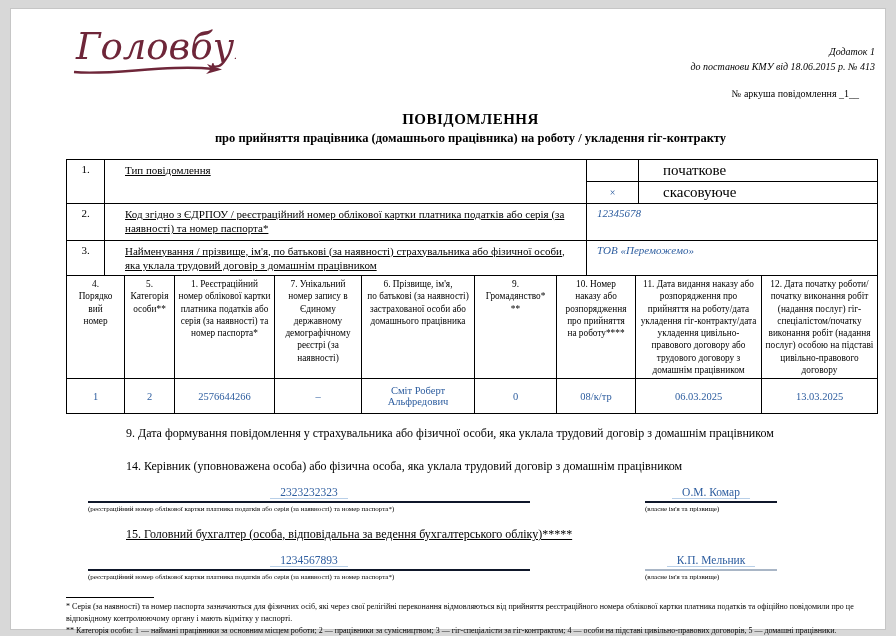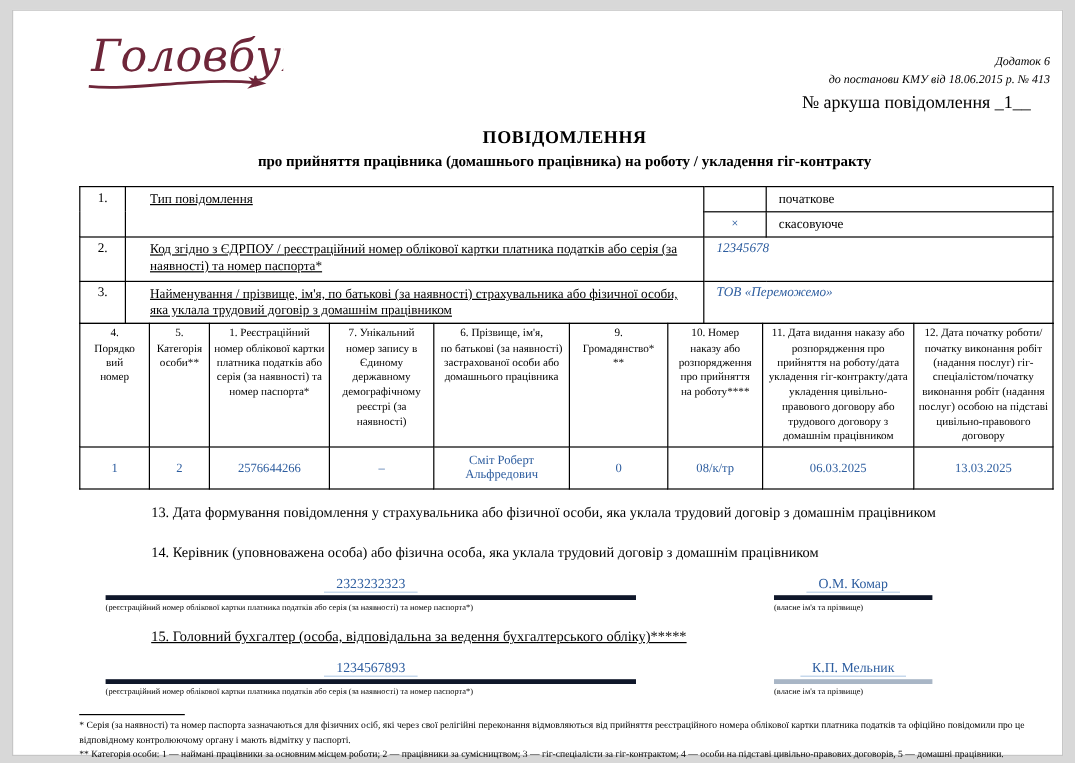--- a/index.html
+++ b/index.html
@@ -12,55 +12,55 @@
     position:absolute; left:10px; top:8px; width:876px; height:622px;
     background:#ffffff; border:1px solid #c6c6c6;
     padding:6px 10px 8px 55px;
   }
   .header { display:flex; }
   .logo-wrap { width:175px; }
   .appendix {
     flex:1; text-align:right; font-size:10px; font-style:italic;
     line-height:1.45; padding-top:30px;
   }
-  .sheet-line { font-style:normal; margin-top:2px; padding-right:16px; font-size:15px; }
+  .sheet-line { font-style:normal; margin-top:13px; padding-right:16px; font-size:10px; }
 
   .titles { text-align:center; margin-top:9px; }
   .title { font-size:15px; font-weight:bold; letter-spacing:0.5px; }
   .subtitle { font-size:12.5px; font-weight:bold; margin-top:3px; }
 
   table { border-collapse:collapse; width:811px; table-layout:fixed; }
   td, th { border:1px solid #000; }
 
   .t1 { margin-top:13px; }
   .t1 .num { text-align:center; vertical-align:top; font-size:11px; padding-top:3px; }
   .t1 .label { font-size:11px; padding:3px 20px; vertical-align:top; line-height:1.3;text-decoration:underline; }
   .t1 .check { text-align:center; font-size:10px; color:#2d5d9f; }
-  .t1 .opt { font-size:11px; padding:2px 10px; }
+  .t1 .opt { font-size:15px; padding:2px 24px; }
   .t1 tr.sub { height:21px; }
   .t1 tr.r2 { height:37px; }
   .t1 tr.r3 { height:34px; }
   .t1 .value { color:#2d5d9f; font-style:italic; font-size:11px; padding:3px 10px; vertical-align:top; }
 
   .t2 { margin-top:-1px; }
   .t2 th {
     font-size:9.3px; font-weight:normal; vertical-align:top;
     padding:2px 3px; line-height:1.32; white-space:pre-line; text-align:center;
   }
   .t2 td { height:35px; text-align:center; color:#2d5d9f; font-size:10.5px; padding:2px; }
 
   .para { font-size:12px; margin:0; padding-left:60px; line-height:1.3; }
   .p13 { margin-top:12px; }
   .p14 { margin-top:17px; }
   .p15 { margin-top:13px;text-decoration:underline; }
 
   .sig-row { display:flex; justify-content:space-between; margin-top:8px; }
   .sig-left { width:442px; margin-left:22px; }
   .sig-right { width:132px; margin-right:98px; }
-  .sig-line { border-bottom:4px solid #0f172a; text-align:center; padding-bottom:1px; min-height:15px; }
+  .sig-line { border-bottom:2px solid #0f172a; text-align:center; padding-bottom:1px; min-height:15px; }
   .sig-right.gray .sig-line { border-bottom-color:#a9b6c6; }
   .sig-value { color:#2d5d9f; font-size:11.5px; border-bottom:1px solid #b8cfe8; padding:0 10px; }
   .sig-caption { font-size:7px; text-align:left; margin-top:2px; line-height:1.2; }
 
   .footnotes { margin-top:15px; }
   .fn-sep { width:88px; border-top:1px solid #000; margin-bottom:3px; }
   .fn { font-size:8px; line-height:1.5; margin:0; }
 </style>
 </head>
 <body>
@@ -69,21 +69,21 @@
 
   <div class="header">
     <div class="logo-wrap">
       <svg width="170" height="70" viewBox="0 0 170 70">
         <text x="10" y="44" font-family="DejaVu Serif, serif" font-style="italic" font-size="37" fill="#6e2639">Головбух</text>
         <path d="M8 57 C 45 61, 100 49, 148 54" stroke="#6e2639" stroke-width="2.4" fill="none"></path>
         <path d="M141 49 L156 54.5 L140 59 L145 54 Z" fill="#6e2639"></path>
       </svg>
     </div>
     <div class="appendix">
-      <div>Додаток 6</div>
+      <div>Додаток 1</div>
       <div>до постанови КМУ від 18.06.2015 р. № 413</div>
       <div class="sheet-line">№ аркуша повідомлення _1__</div>
     </div>
   </div>
 
   <div class="titles">
     <div class="title">ПОВІДОМЛЕННЯ</div>
     <div class="subtitle">про прийняття працівника (домашнього працівника) на роботу / укладення гіг-контракту</div>
   </div>
 
@@ -163,21 +163,21 @@
       <td>–</td>
       <td>Сміт Роберт Альфредович</td>
       <td>0</td>
       <td>08/к/тр</td>
       <td>06.03.2025</td>
       <td>13.03.2025</td>
     </tr>
   </tbody>
     </table>
 
-  <p class="para p13">13. Дата формування повідомлення у страхувальника або фізичної особи, яка уклала трудовий договір з домашнім працівником</p>
+  <p class="para p13">9. Дата формування повідомлення у страхувальника або фізичної особи, яка уклала трудовий договір з домашнім працівником</p>
   <p class="para p14">14. Керівник (уповноважена особа) або фізична особа, яка уклала трудовий договір з домашнім працівником</p>
 
   <div class="sig-row">
     <div class="sig-left">
       <div class="sig-line">
         <span class="sig-value">2323232323</span>
       </div>
       <div class="sig-caption">(реєстраційний номер облікової картки платника податків або серія (за наявності) та номер паспорта*)</div>
     </div>
     <div class="sig-right">

